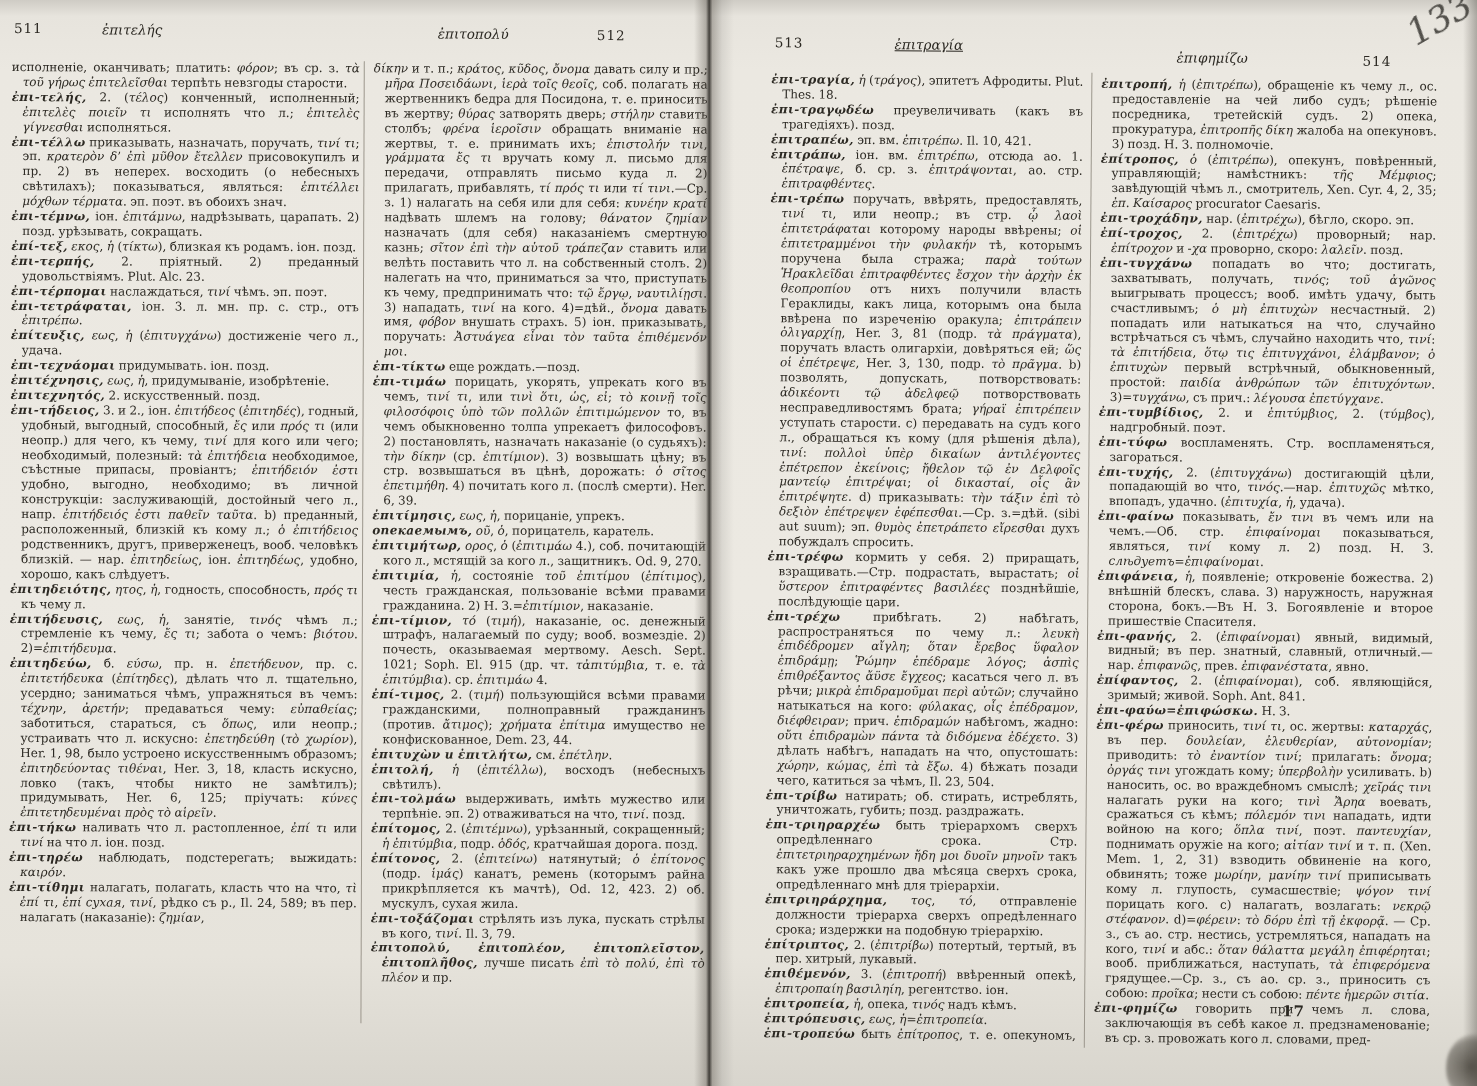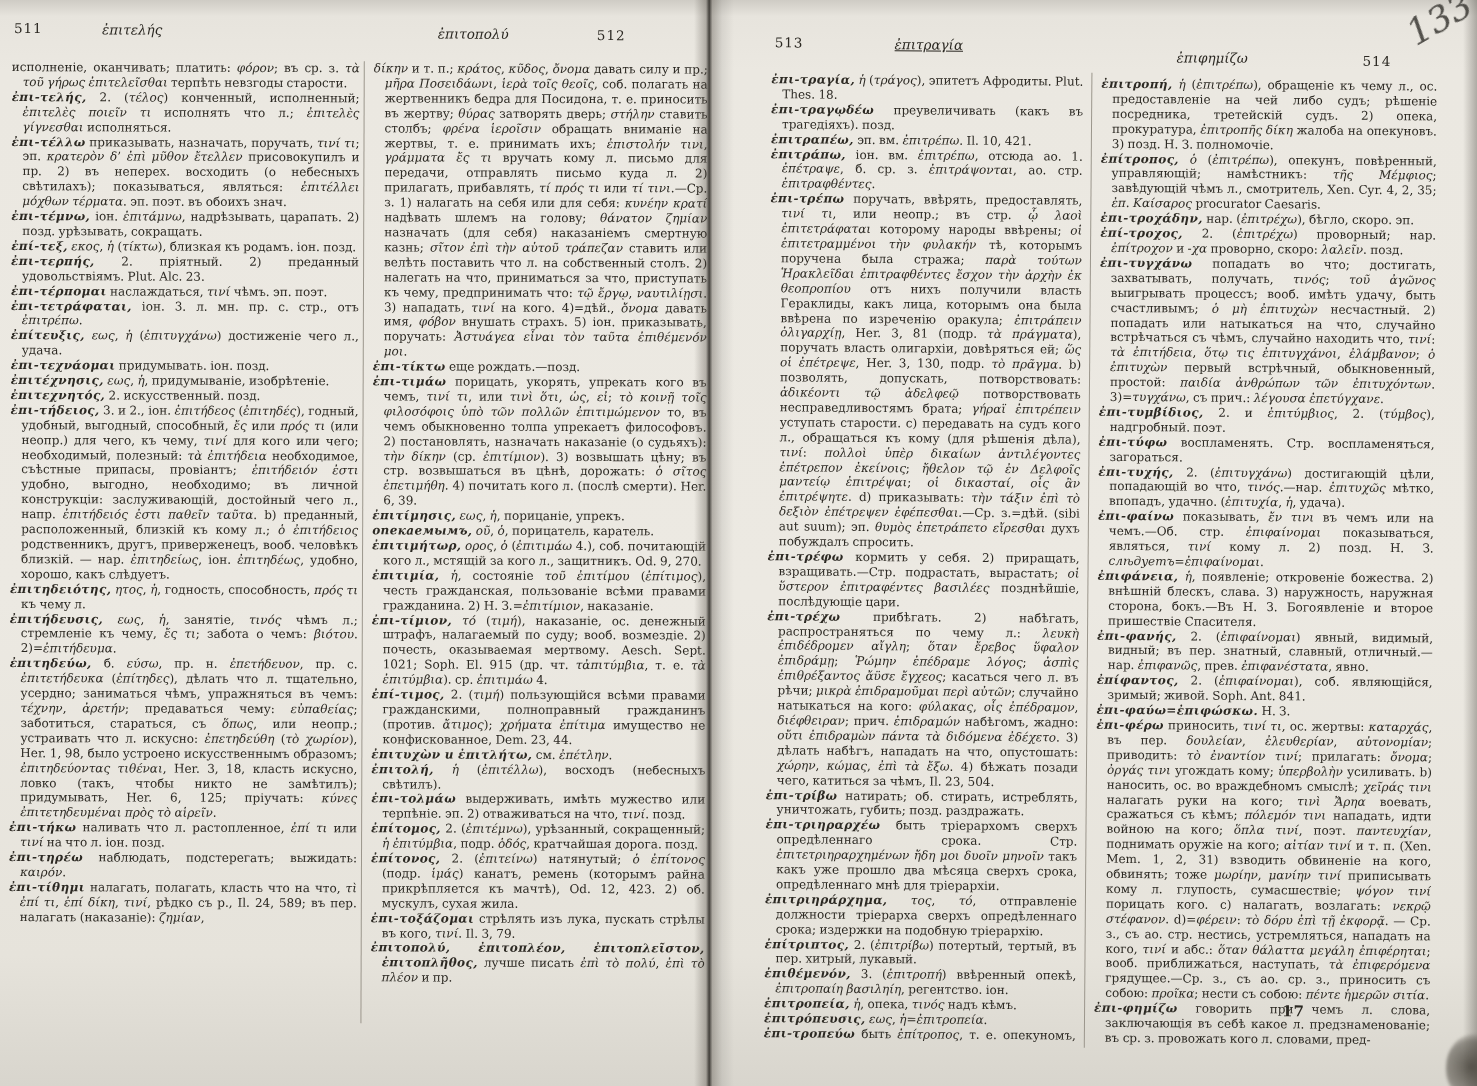--- a/index.html
+++ b/index.html
@@ -80,21 +80,21 @@
         <p class="entry"><b class="hw"><i>ἐπίτευξις</i>,</b> <i>εως</i>, <i>ἡ</i> (<i>ἐπιτυγχάνω</i>) достиженіе чего л., удача.</p>
         <p class="entry"><b class="hw"><i>ἐπι-τεχνάομαι</i></b> придумывать. іон. позд.</p>
         <p class="entry"><b class="hw"><i>ἐπιτέχνησις</i>,</b> <i>εως</i>, <i>ἡ</i>, придумываніе, изобрѣтеніе.</p>
         <p class="entry"><b class="hw"><i>ἐπιτεχνητός</i>,</b> 2. искусственный. позд.</p>
         <p class="entry"><b class="hw"><i>ἐπι-τήδειος</i>,</b> 3. и 2., іон. <i>ἐπιτήδεος</i> (<i>ἐπιτηδές</i>), годный, удобный, выгодный, способный, <i>ἔς</i> или <i>πρός τι</i> (или неопр.) для чего, къ чему, <i>τινί</i> для кого или чего; необходимый, полезный: <i>τὰ ἐπιτήδεια</i> необходимое, съѣстные припасы, провіантъ; <i>ἐπιτήδειόν ἐστι</i> удобно, выгодно, необходимо; въ личной конструкціи: заслуживающій, достойный чего л., напр. <i>ἐπιτήδειός ἐστι παθεῖν ταῦτα</i>. b) преданный, расположенный, близкій къ кому л.; <i>ὁ ἐπιτήδειος</i> родственникъ, другъ, приверженецъ, вооб. человѣкъ близкій. — нар. <i>ἐπιτηδείως</i>, іон. <i>ἐπιτηδέως</i>, удобно, хорошо, какъ слѣдуетъ.</p>
         <p class="entry"><b class="hw"><i>ἐπιτηδειότης</i>,</b> <i>ητος</i>, <i>ἡ</i>, годность, способность, <i>πρός τι</i> къ чему л.</p>
         <p class="entry"><b class="hw"><i>ἐπιτήδευσις</i>,</b> <i>εως</i>, <i>ἡ</i>, занятіе, <i>τινός</i> чѣмъ л.; стремленіе къ чему, <i>ἔς τι</i>; забота о чемъ: <i>βιότου</i>. 2)=<i>ἐπιτήδευμα</i>.</p>
         <p class="entry"><b class="hw"><i>ἐπιτηδεύω</i>,</b> б. <i>εύσω</i>, пр. н. <i>ἐπετήδευον</i>, пр. с. <i>ἐπιτετήδευκα</i> (<i>ἐπίτηδες</i>), дѣлать что л. тщательно, усердно; заниматься чѣмъ, упражняться въ чемъ: <i>τέχνην</i>, <i>ἀρετήν</i>; предаваться чему: <i>εὐπαθείας</i>; заботиться, стараться, съ <i>ὅπως</i>, или неопр.; устраивать что л. искусно: <i>ἐπετηδεύθη</i> (<i>τὸ χωρίον</i>), Her. 1, 98, было устроено искусственнымъ образомъ; <i>ἐπιτηδεύοντας τιθέναι</i>, Her. 3, 18, класть искусно, ловко (такъ, чтобы никто не замѣтилъ); придумывать, Her. 6, 125; пріучать: <i>κύνες ἐπιτετηδευμέναι πρὸς τὸ αἱρεῖν</i>.</p>
         <p class="entry"><b class="hw"><i>ἐπι-τήκω</i></b> наливать что л. растопленное, <i>ἐπί τι</i> или <i>τινί</i> на что л. іон. позд.</p>
         <p class="entry"><b class="hw"><i>ἐπι-τηρέω</i></b> наблюдать, подстерегать; выжидать: <i>καιρόν</i>.</p>
-        <p class="entry"><b class="hw"><i>ἐπι-τίθημι</i></b> налагать, полагать, класть что на что, <i>τὶ ἐπί τι</i>, <i>ἐπί δίκη</i>, <i>τινί</i>, рѣдко съ р., Il. 24, 589; въ пер. налагать (наказаніе): <i>ζημίαν</i>,</p>
+        <p class="entry"><b class="hw"><i>ἐπι-τίθημι</i></b> налагать, полагать, класть что на что, <i>τὶ ἐπί τι</i>, <i>ἐπί сухая</i>, <i>τινί</i>, рѣдко съ р., Il. 24, 589; въ пер. налагать (наказаніе): <i>ζημίαν</i>,</p>
       </div>
     <div class="col" style="left:374px;top:60px;width:334px;height:950px;">
         <p class="entry"><i>δίκην</i> и т. п.; <i>κράτος</i>, <i>κῦδος</i>, <i>ὄνομα</i> давать силу и пр.; <i>μῆρα Ποσειδάωνι</i>, <i>ἱερὰ τοῖς θεοῖς</i>, соб. полагать на жертвенникъ бедра для Посидона, т. е. приносить въ жертву; <i>θύρας</i> затворять дверь; <i>στήλην</i> ставить столбъ; <i>φρένα ἱεροῖσιν</i> обращать вниманіе на жертвы, т. е. принимать ихъ; <i>ἐπιστολήν τινι</i>, <i>γράμματα ἔς τι</i> вручать кому л. письмо для передачи, отправлять письмо куда л. 2) прилагать, прибавлять, <i>τί πρός τι</i> или <i>τί τινι</i>.—Ср. з. 1) налагать на себя или для себя: <i>κυνέην κρατί</i> надѣвать шлемъ на голову; <i>θάνατον ζημίαν</i> назначать (для себя) наказаніемъ смертную казнь; <i>σῖτον ἐπὶ τὴν αὑτοῦ τράπεζαν</i> ставить или велѣть поставить что л. на собственный столъ. 2) налегать на что, приниматься за что, приступать къ чему, предпринимать что: <i>τῷ ἔργῳ</i>, <i>ναυτιλίῃσι</i>. 3) нападать, <i>τινί</i> на кого. 4)=дѣй., <i>ὄνομα</i> давать имя, <i>φόβον</i> внушать страхъ. 5) іон. приказывать, поручать: <i>Ἀστυάγεα εἶναι τὸν ταῦτα ἐπιθέμενόν μοι</i>.</p>
         <p class="entry"><b class="hw"><i>ἐπι-τίκτω</i></b> еще рождать.—позд.</p>
         <p class="entry"><b class="hw"><i>ἐπι-τιμάω</i></b> порицать, укорять, упрекать кого въ чемъ, <i>τινί τι</i>, или <i>τινὶ ὅτι</i>, <i>ὡς</i>, <i>εἰ</i>; <i>τὸ κοινῇ τοῖς φιλοσόφοις ὑπὸ τῶν πολλῶν ἐπιτιμώμενον</i> то, въ чемъ обыкновенно толпа упрекаетъ философовъ. 2) постановлять, назначать наказаніе (о судьяхъ): <i>τὴν δίκην</i> (ср. <i>ἐπιτίμιον</i>). 3) возвышать цѣну; въ стр. возвышаться въ цѣнѣ, дорожать: <i>ὁ σῖτος ἐπετιμήθη</i>. 4) почитать кого л. (послѣ смерти). Her. 6, 39.</p>
         <p class="entry"><b class="hw"><i>ἐπιτίμησις</i>,</b> <i>εως</i>, <i>ἡ</i>, порицаніе, упрекъ.</p>
         <p class="entry"><b class="hw"><i>опекаемымъ</i>,</b> <i>οῦ</i>, <i>ὁ</i>, порицатель, каратель.</p>
         <p class="entry"><b class="hw"><i>ἐπιτιμήτωρ</i>,</b> <i>ορος</i>, <i>ὁ</i> (<i>ἐπιτιμάω</i> 4.), соб. почитающій кого л., мстящій за кого л., защитникъ. Od. 9, 270.</p>
         <p class="entry"><b class="hw"><i>ἐπιτιμία</i>,</b> <i>ἡ</i>, состояніе <i>τοῦ ἐπιτίμου</i> (<i>ἐπίτιμος</i>), честь гражданская, пользованіе всѣми правами гражданина. 2) Н. З.=<i>ἐπιτίμιον</i>, наказаніе.</p>
         <p class="entry"><b class="hw"><i>ἐπι-τίμιον</i>,</b> <i>τό</i> (<i>τιμή</i>), наказаніе, ос. денежный штрафъ, налагаемый по суду; вооб. возмездіе. 2) почесть, оказываемая мертвому. Aesch. Sept. 1021; Soph. El. 915 (др. чт. <i>τἀπιτύμβια</i>, т. е. <i>τὰ ἐπιτύμβια</i>). ср. <i>ἐπιτιμάω</i> 4.</p>

